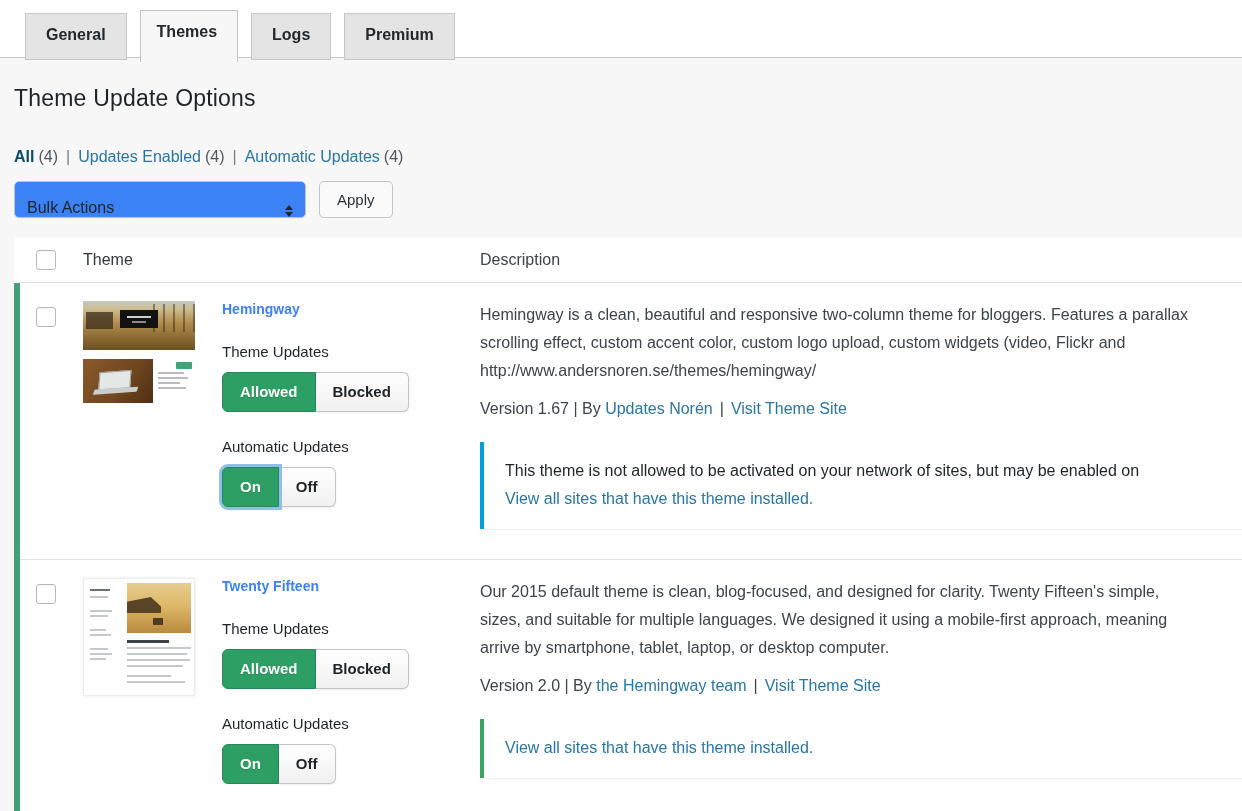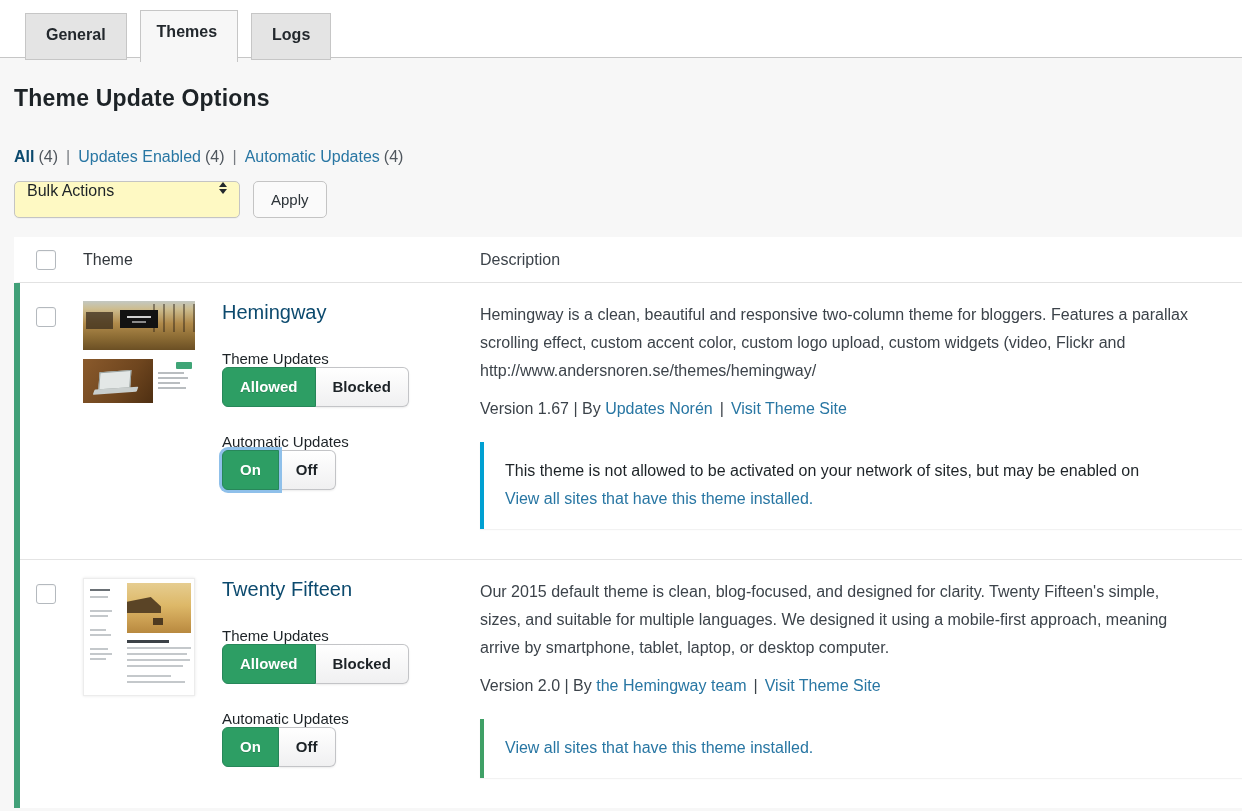--- a/index.html
+++ b/index.html
@@ -15,32 +15,32 @@
   .tab {
     box-sizing:border-box; height:47px; padding:12px 20px 0 20px;
     background:#e4e4e4; border:1px solid #c6c6c6;
     font-size:16px; font-weight:600; color:#23282d; cursor:pointer;
   }
   .tab.active {
     background:#f7f7f7; font-weight:700; height:52px; border-bottom:none; z-index:3; position:relative;padding-left:16px;
   }
   
   .content { padding-left:14px; }
-  h1.page-title { font-size:23px; font-weight:700; color:#1d2327; margin:27px 0 0 0; letter-spacing:.2px; }
+  h1.page-title { font-size:23px; font-weight:400; color:#1d2327; margin:27px 0 0 0; letter-spacing:.2px; }
   
   .filter-row { margin-top:36px; font-size:16px; color:#2c3338; }
   .filter-row .bold { font-weight:700; color:#0c4a6e; }
   .filter-row .count { color:#50575e; margin-left:4px; }
   .filter-row .sep { color:#787c82; margin:0 8px; }
   a.link { color:#2876a3; text-decoration:none; cursor:pointer; }
   
   .bulk-row { margin-top:15px; display:flex; gap:13px; align-items:center; }
   .select {
-    box-sizing:border-box; width:226px; height:37px; background:#fef9c3;
-    border:1px solid #c4c4c4; border-radius:5px; display:flex; align-items:flex-start;
+    box-sizing:border-box; width:292px; height:37px; background:#3b82f6;
+    border:1px solid #c4c4c4; border-radius:5px; display:flex; align-items:flex-end;
     justify-content:space-between; padding:0 12px; font-size:16px; color:#1d2327; cursor:pointer;
     box-shadow:0 1px 1px rgba(0,0,0,.03);
   }
   .updown { display:flex; flex-direction:column; align-items:center; }
   .tri-up { width:0; height:0; border-left:4px solid transparent; border-right:4px solid transparent; border-bottom:5px solid #23282d; margin-bottom:2px; }
   .tri-dn { width:0; height:0; border-left:4px solid transparent; border-right:4px solid transparent; border-top:5px solid #23282d; }
   .btn {
     box-sizing:border-box; height:37px; padding:0 17px; background:#fafafa;
     border:1px solid #c4c4c4; border-radius:5px; font-size:15px; color:#2c3338;
     font-family:inherit; cursor:pointer;
@@ -57,23 +57,23 @@
   .checkbox {
     display:block; width:18px; height:18px; background:#fff;
     border:1px solid #b4b9be; border-radius:3px; cursor:pointer;
     box-shadow:inset 0 1px 1px rgba(0,0,0,.04);
   }
   .cell-theme { box-sizing:border-box; width:397px; flex:none; display:flex; }
   .cell-desc { flex:1; min-width:0; font-size:16px; color:#3c434a; }
   
   .thumb { width:112px; flex:none; margin-right:27px; }
   .tinfo { flex:1; }
-  .theme-name { font-size:20px; font-weight:400; color:#0c4a6e; }
+  .theme-name { font-size:14px; font-weight:700; color:#3b82f6; }
   .opt-label { font-size:15px; font-weight:400; color:#1d2327; margin-top:26px; }
-  .toggle { display:inline-flex; margin-top:0;text-align:right; }
+  .toggle { display:inline-flex; margin-top:12px;text-align:right; }
   .seg { box-sizing:border-box; font-size:15px; font-weight:600; padding:9px 17px; line-height:20px; cursor:pointer; }
   .seg.on {
     background:#2d9e64; color:#fff; border:1px solid #27875a;
     border-radius:6px 0 0 6px; text-shadow:0 1px 0 rgba(0,0,0,.15);
   }
   .seg.off {
     background:linear-gradient(#ffffff,#f0f0f1); color:#1d2327;
     border:1px solid #c3c4c7; border-left:none; border-radius:0 6px 6px 0;
     box-shadow:0 1px 2px rgba(0,0,0,.08);
   }
@@ -128,20 +128,21 @@
   .tf-main i.m5{width:44px; margin-top:8px;} .tf-main i.m6{width:58px;}
 </style>
 </head>
 <body>
 
 <div class="topbar">
   <div class="tabs">
     <div class="tab">General</div>
     <div class="tab active">Themes</div>
     <div class="tab">Logs</div>
+    <div class="tab">Premium</div>
   </div>
 </div>
 
 <div class="content">
   <h1 class="page-title">Theme Update Options</h1>
 
   <div class="filter-row">
     <span class="bold">All</span><span class="count">(4)</span><span class="sep">|</span><a class="link">Updates Enabled</a><span class="count">(4)</span><span class="sep">|</span><a class="link">Automatic Updates</a><span class="count">(4)</span>
   </div>
 

